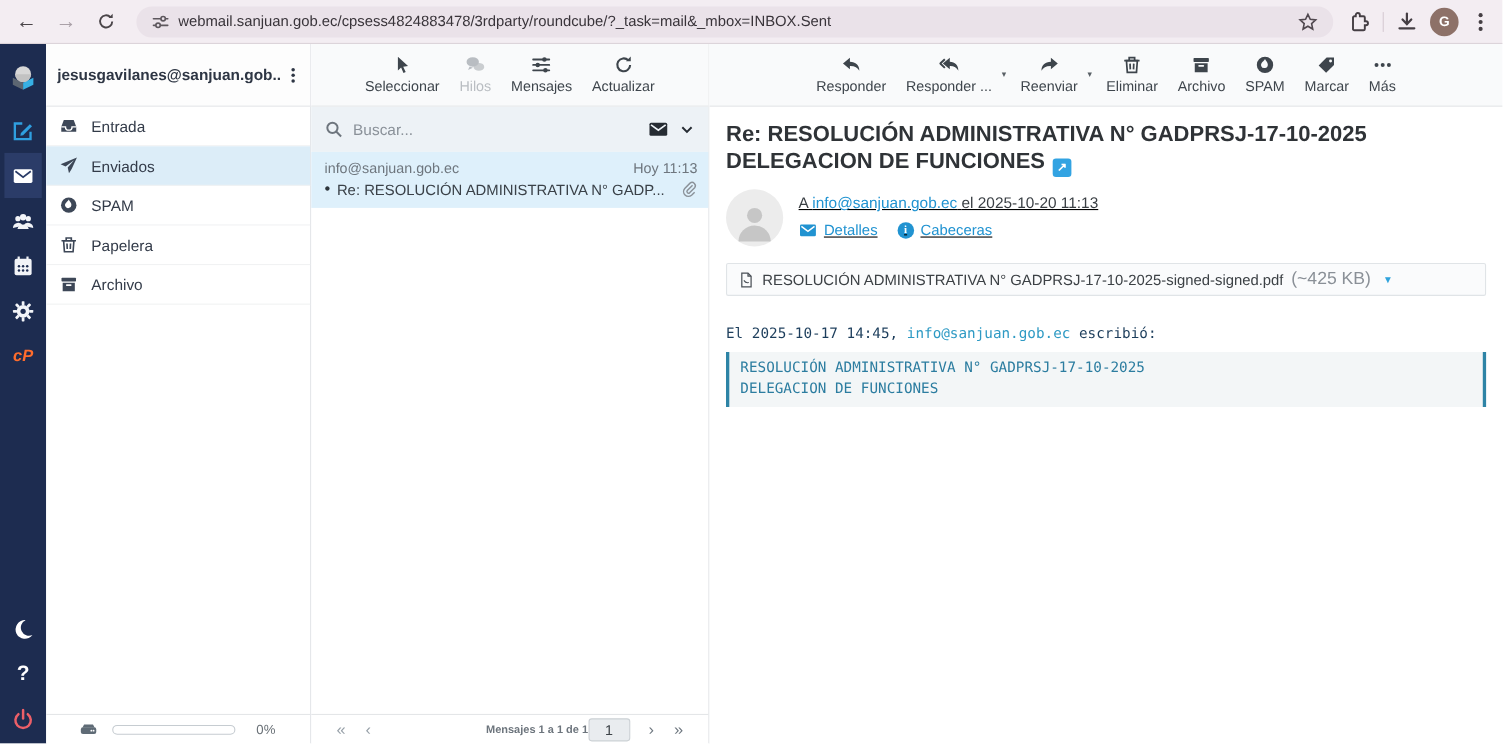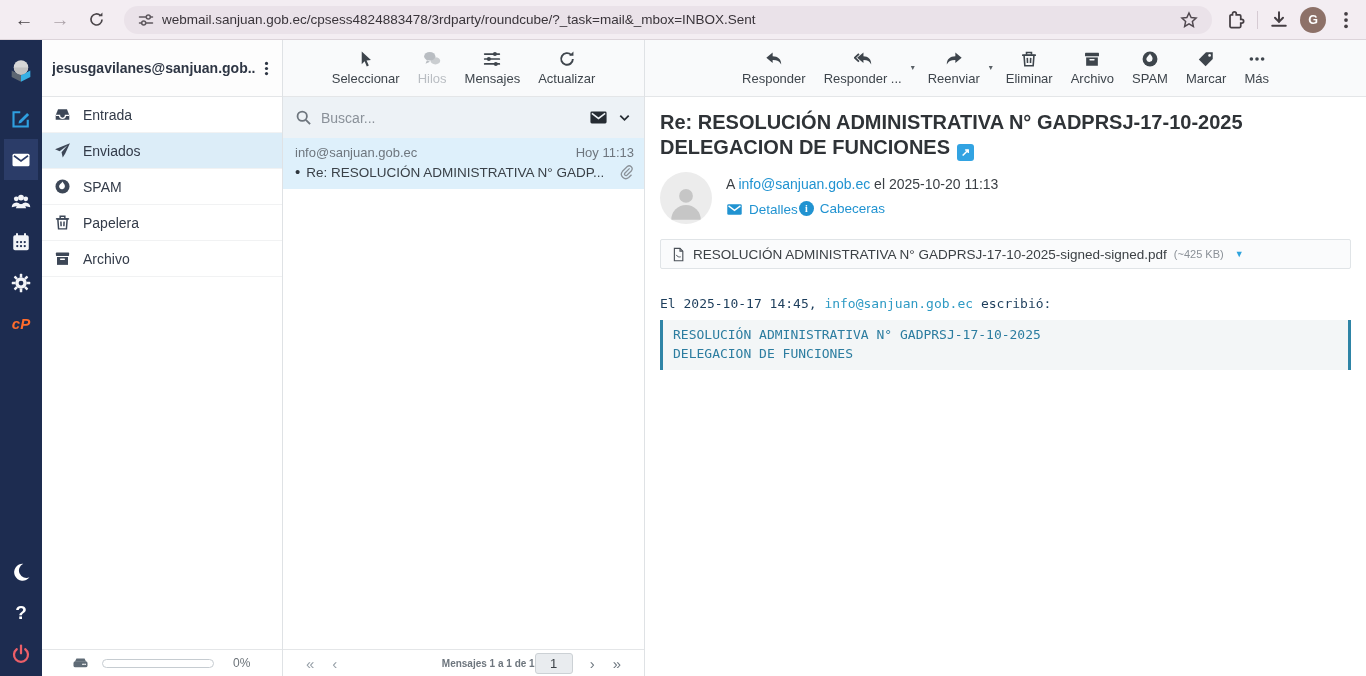--- a/index.html
+++ b/index.html
@@ -106,39 +106,39 @@
     font-family:"Liberation Sans", sans-serif; }
 
   
   .vcol { flex:1; display:flex; flex-direction:column; background:#fff; min-width:0; }
   .vbody { padding:0 15px; }
   .subject { margin-top:13px; font-size:20px; font-weight:bold; color:#2f3337; line-height:1.25;
     max-width:660px; }
   .ext-ic { display:inline-flex; width:17px; height:17px; background:#32a3e2; border-radius:3px;
     color:#fff; font-size:11px; align-items:center; justify-content:center; vertical-align:-2px;
     margin-left:7px; font-weight:bold; }
-  .hdr { display:flex; margin-top:11px; gap:14px; }
+  .hdr { display:flex; margin-top:11px; gap:14px;text-decoration:underline; }
   .avatar-big { width:52px; height:52px; border-radius:50%; background:#ececec; overflow:hidden;
     display:flex; align-items:center; justify-content:center; flex:none; }
   .avatar-big svg { width:38px; height:38px; margin-top:10px; color:#c6c6c6; }
   .hdr-to { font-size:14px; color:#3a3f44; margin-top:4px; }
   .hdr-to a { color:#2193d1; text-decoration:none; }
-  .hdr-links { display:flex; align-items:flex-start; gap:1px; margin-top:9px; font-size:13.5px; }
+  .hdr-links { display:flex; align-items:center; gap:18px; margin-top:9px; font-size:13.5px; }
   .hlink { display:flex; align-items:center; gap:6px; color:#2193d1; }
   .hlink .env { width:17px; height:17px; color:#2193d1; }
   .hlink .env svg { width:17px; height:17px; display:block; }
   .info-badge { width:15px; height:15px; border-radius:50%; background:#2193d1; color:#fff;
     font-size:10px; font-weight:bold; display:flex; align-items:center; justify-content:center;
     font-family:"Liberation Serif", serif; }
   .attach { margin-top:15px; height:30px; border:1px solid #e0e4e7; background:#fafbfc; border-radius:2px;
     display:flex; align-items:center; padding:0 10px; gap:7px; }
   .pdf-ic { width:15px; height:15px; color:#4a5057; flex:none; }
   .pdf-ic svg { width:15px; height:15px; display:block; }
   .att-name { font-size:13.5px; color:#3c4145; white-space:nowrap; overflow:hidden;text-align:center; }
-  .att-size { font-size:11px; color:#8a9097; }
+  .att-size { font-size:16px; color:#8a9097; }
   .att-menu { color:#2fa3dc; font-size:9px; margin-left:4px; }
 
   .bodytext { margin-top:25px; font-family:"DejaVu Sans Mono","Liberation Mono",monospace;
     font-size:13px; color:#1d3e5c; line-height:19px; }
   .bodytext .mlink { color:#2e9ac4; }
   .quote { margin-top:7px; background:#f3f6f7; border-left:3px solid #2e84a6; border-right:3px solid #2e84a6;
     padding:5px 10px 7px; color:#2c7da0; }
   .quote span { display:block; }
 </style>
 </head>

